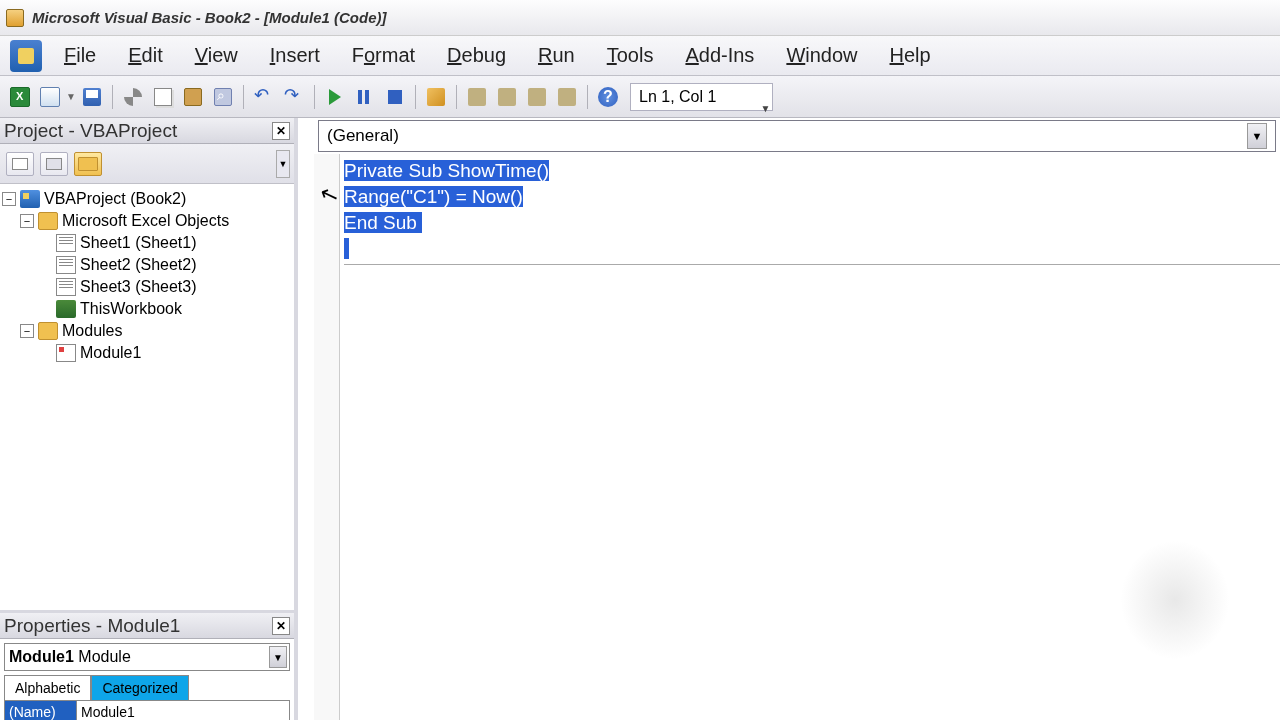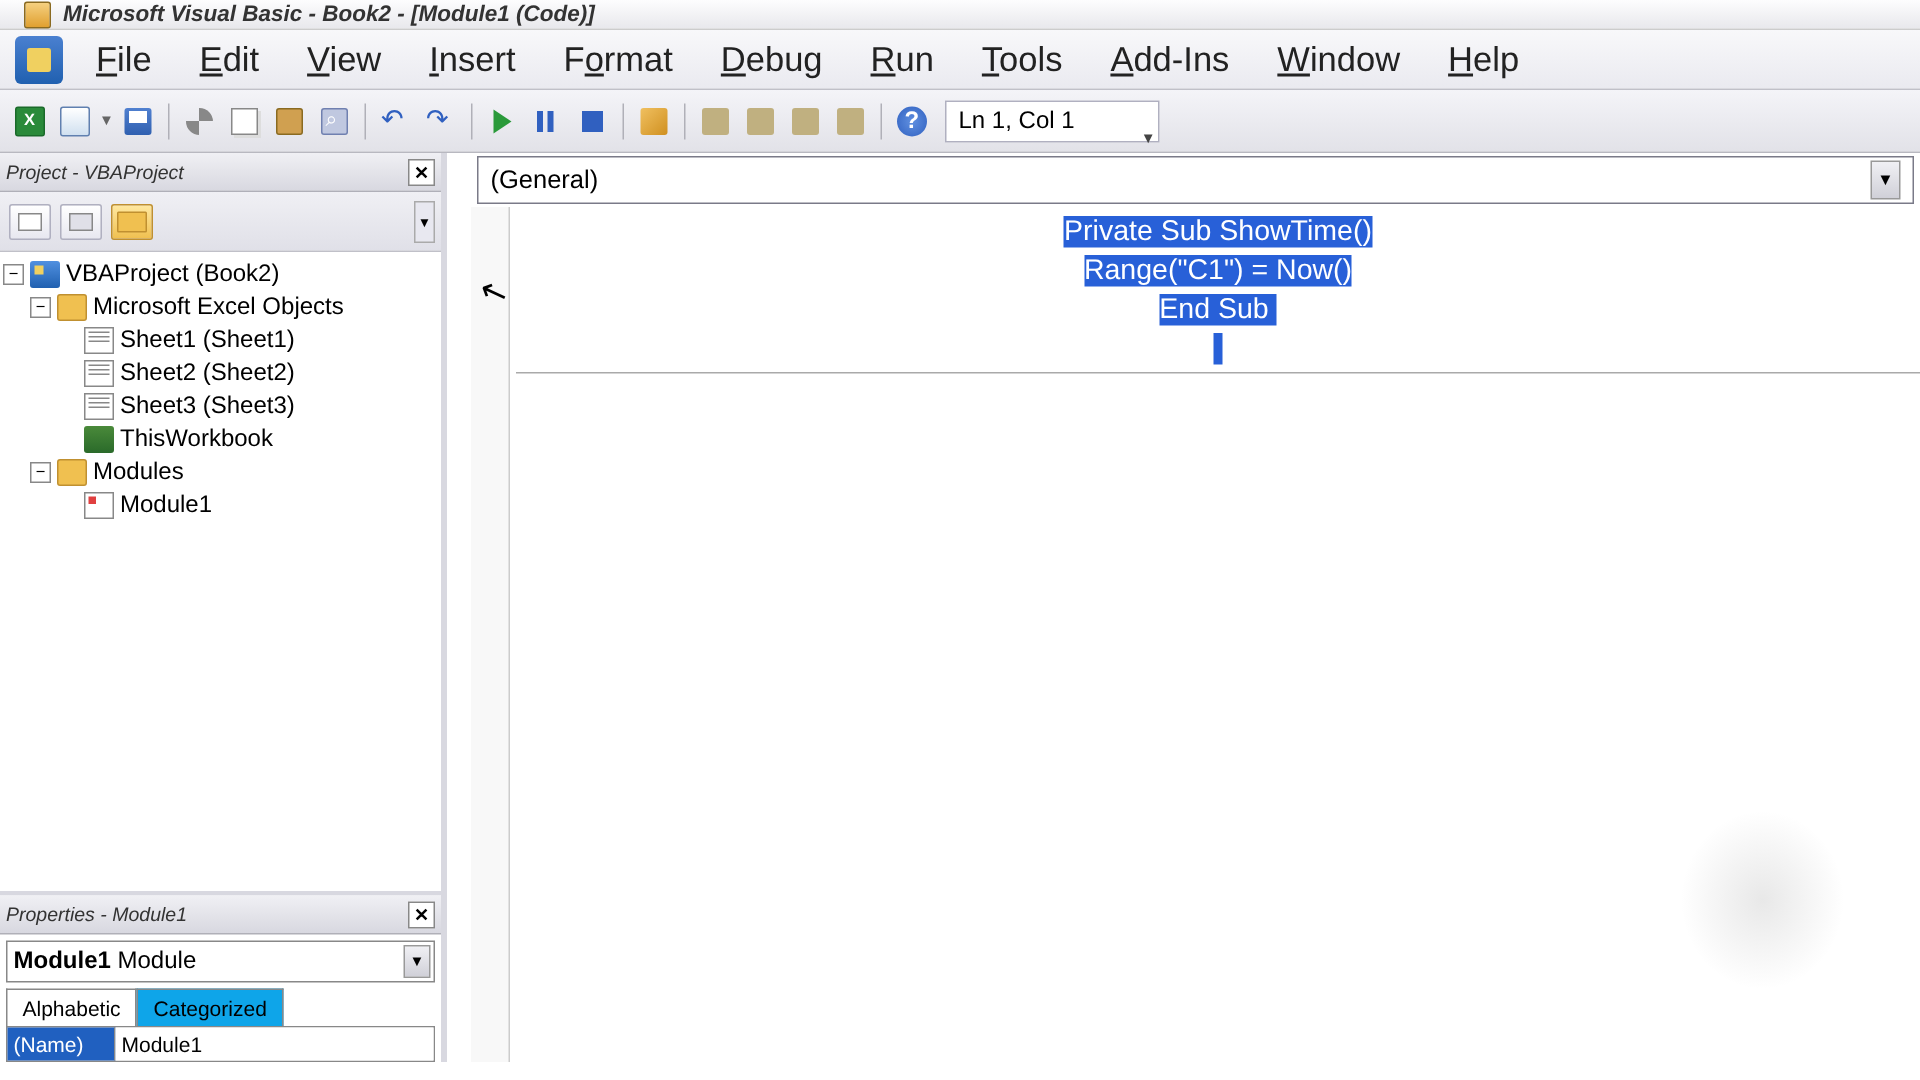--- a/index.html
+++ b/index.html
@@ -1,25 +1,25 @@
 <!DOCTYPE html>
 <html><head>
 <meta charset="utf-8">
 <style>
 * { margin: 0; padding: 0; box-sizing: border-box; font-family: Tahoma, sans-serif; }
 body { background: #fff; width: 1280px; height: 720px; overflow: hidden; position: relative; }
 
-.titlebar { height: 20px; background: linear-gradient(#fdfdfe, #e8e8ec); display: flex; align-items: center; padding: 0 16px; border-bottom: 1px solid #ccc; }
+.titlebar { height: 36px; background: linear-gradient(#fdfdfe, #e8e8ec); display: flex; align-items: center; padding: 0 6px; border-bottom: 1px solid #ccc; }
 .titlebar-icon { width: 18px; height: 18px; background: linear-gradient(#f5d080, #e0a030); border: 1px solid #8a6a20; margin-right: 8px; border-radius: 2px; }
 .titlebar-text { font-size: 15px; font-weight: bold; color: #333; font-style: italic; }
 
 .menubar { height: 40px; background: linear-gradient(#f8f8fa, #eaeaf0); display: flex; align-items: center; padding: 0 4px; border-bottom: 1px solid #c0c0c8; }
 .menu-icon { width: 32px; height: 32px; background: linear-gradient(#4a80d0, #2060b0); border-radius: 4px; margin: 0 6px; display: flex; align-items: center; justify-content: center; }
 .menu-icon::before { content: ""; width: 16px; height: 16px; background: #f0d060; border-radius: 2px; }
-.menu-item { padding: 6px 16px; font-size: 23px; color: #222; cursor: pointer; }
+.menu-item { padding: 6px 16px; font-size: 20px; color: #222; cursor: pointer; }
 .menu-item u { text-decoration: underline; }
 
 .toolbar { height: 42px; background: linear-gradient(#f4f4f8, #e2e2e8); display: flex; align-items: center; padding: 0 6px; border-bottom: 1px solid #b8b8c0; gap: 2px; }
 .tb-btn { width: 28px; height: 28px; border: 1px solid transparent; border-radius: 3px; display: flex; align-items: center; justify-content: center; cursor: pointer; }
 .tb-sep { width: 1px; height: 24px; background: #b0b0b8; margin: 0 4px; }
 .tb-dropdown { width: 10px; font-size: 10px; color: #666; }
 
 .icon-excel { width: 20px; height: 20px; background: #2a8a3a; border: 1px solid #1a6a2a; border-radius: 2px; position: relative; }
 .icon-excel::after { content: "X"; position: absolute; color: #fff; font-size: 11px; font-weight: bold; left: 5px; top: 2px; }
 .icon-insert { width: 20px; height: 20px; background: linear-gradient(#fff,#d0e0f0); border: 1px solid #6080b0; border-radius: 2px; }
@@ -41,21 +41,21 @@
 .icon-tool { width: 18px; height: 18px; background: #c0b080; border-radius: 2px; }
 .icon-help { width: 20px; height: 20px; background: radial-gradient(#6090e0,#3060c0); border-radius: 50%; position: relative; }
 .icon-help::after { content: "?"; color: #fff; font-weight: bold; position: absolute; left: 5px; top: 1px; }
 .cursor-box { border: 1px solid #b0b0c0; background: #fff; padding: 2px 56px 2px 8px; margin-left: 6px; position:relative; height:28px; display:flex; align-items:center;}
 .cursor-box-arrow { position:absolute; right:2px; bottom:-4px; font-size:10px; color:#444;}
 
 .main { display: flex; height: calc(720px - 32px - 40px - 42px); }
 .left-panel { width: 298px; display: flex; flex-direction: column; border-right: 4px solid #d8d8e0; }
 
 .panel-header { height: 26px; background: linear-gradient(#f0f0f4,#d8d8e0); display: flex; align-items: center; justify-content: space-between; padding: 0 4px; border-bottom: 1px solid #b0b0b8; }
-.panel-title { font-size: 13px; color: #333; font-style: italic; }
+.panel-title { font-size: 19px; color: #333; }
 .panel-close { width: 18px; height: 18px; background: #fff; border: 1px solid #888; font-size: 12px; display:flex;align-items:center;justify-content:center; cursor:pointer; font-weight:bold;}
 
 .project-toolbar { height: 40px; background: linear-gradient(#f0f0f4,#e0e0e8); display: flex; align-items: center; padding: 0 6px; gap: 6px; border-bottom: 1px solid #c0c0c8; position:relative;}
 .pt-btn { width: 28px; height: 24px; border: 1px solid #b0b0c0; background: linear-gradient(#fff,#e8e8f0); border-radius: 2px; display:flex;align-items:center;justify-content:center;}
 .pt-btn.active { background: linear-gradient(#ffe8a0,#f0c050); border-color: #c09030; }
 .pt-folder { width: 20px; height: 14px; background: #f0c050; border: 1px solid #c09030; border-radius: 1px; }
 .pt-dropdown{position:absolute;right:4px;top:6px;width:14px;height:28px;border:1px solid #aaa;background:#e8e8f0;display:flex;align-items:center;justify-content:center;font-size:9px;}
 
 .tree { flex: 1; background: #fff; padding: 4px 2px; overflow: auto; font-size: 16px; }
 .tree-node { display: flex; align-items: center; padding: 2px 0; white-space: nowrap; }
@@ -83,21 +83,21 @@
 .props-row { display: flex; }
 .props-name { width: 72px; background: #2060c0; color: #fff; padding: 3px 4px; font-size: 14px; border-right:1px solid #888;}
 .props-val { flex: 1; background: #fff; padding: 3px 4px; font-size: 14px; }
 
 .code-area { flex: 1; display: flex; flex-direction: column; background: #fff; margin-left: 16px; }
 .code-dropdown { height: 32px; margin: 2px 4px; border: 1px solid #7a7a88; background: #fff; display: flex; align-items: center; padding: 0 8px; font-size: 17px; justify-content: space-between; }
 .code-dd-arrow { width: 20px; height: 26px; border: 1px solid #999; background: linear-gradient(#f0f0f4,#d0d0d8); display:flex;align-items:center;justify-content:center;font-size:11px;}
 .code-editor { flex: 1; position: relative; padding: 4px 0; font-family: 'Courier New', monospace; font-size: 19px; line-height: 26px; }
 .code-margin { position: absolute; left: 0; top: 0; bottom: 0; width: 26px; border-right: 1px solid #ccc; background: #f8f8f8; }
 .code-lines { margin-left: 30px; }
-.code-line { white-space: pre; text-align: center; }
+.code-line { white-space: pre; }
 .hl { background: #2860d8; color: #fff; display:inline;}
 .hr-line { border-top: 1px solid #aaa; margin: 2px 0 2px 30px; }
 
 .cursor-arrow { position: absolute; left: 320px; top: 182px; font-size: 22px; color: #000; z-index:10; transform: rotate(-20deg);}
 
 .watermark { position: absolute; right: 50px; bottom: 60px; width: 110px; height: 120px; opacity: 0.15; border-radius: 50%; background: radial-gradient(#666, transparent 70%); }
 </style>
 </head>
 <body>
 

